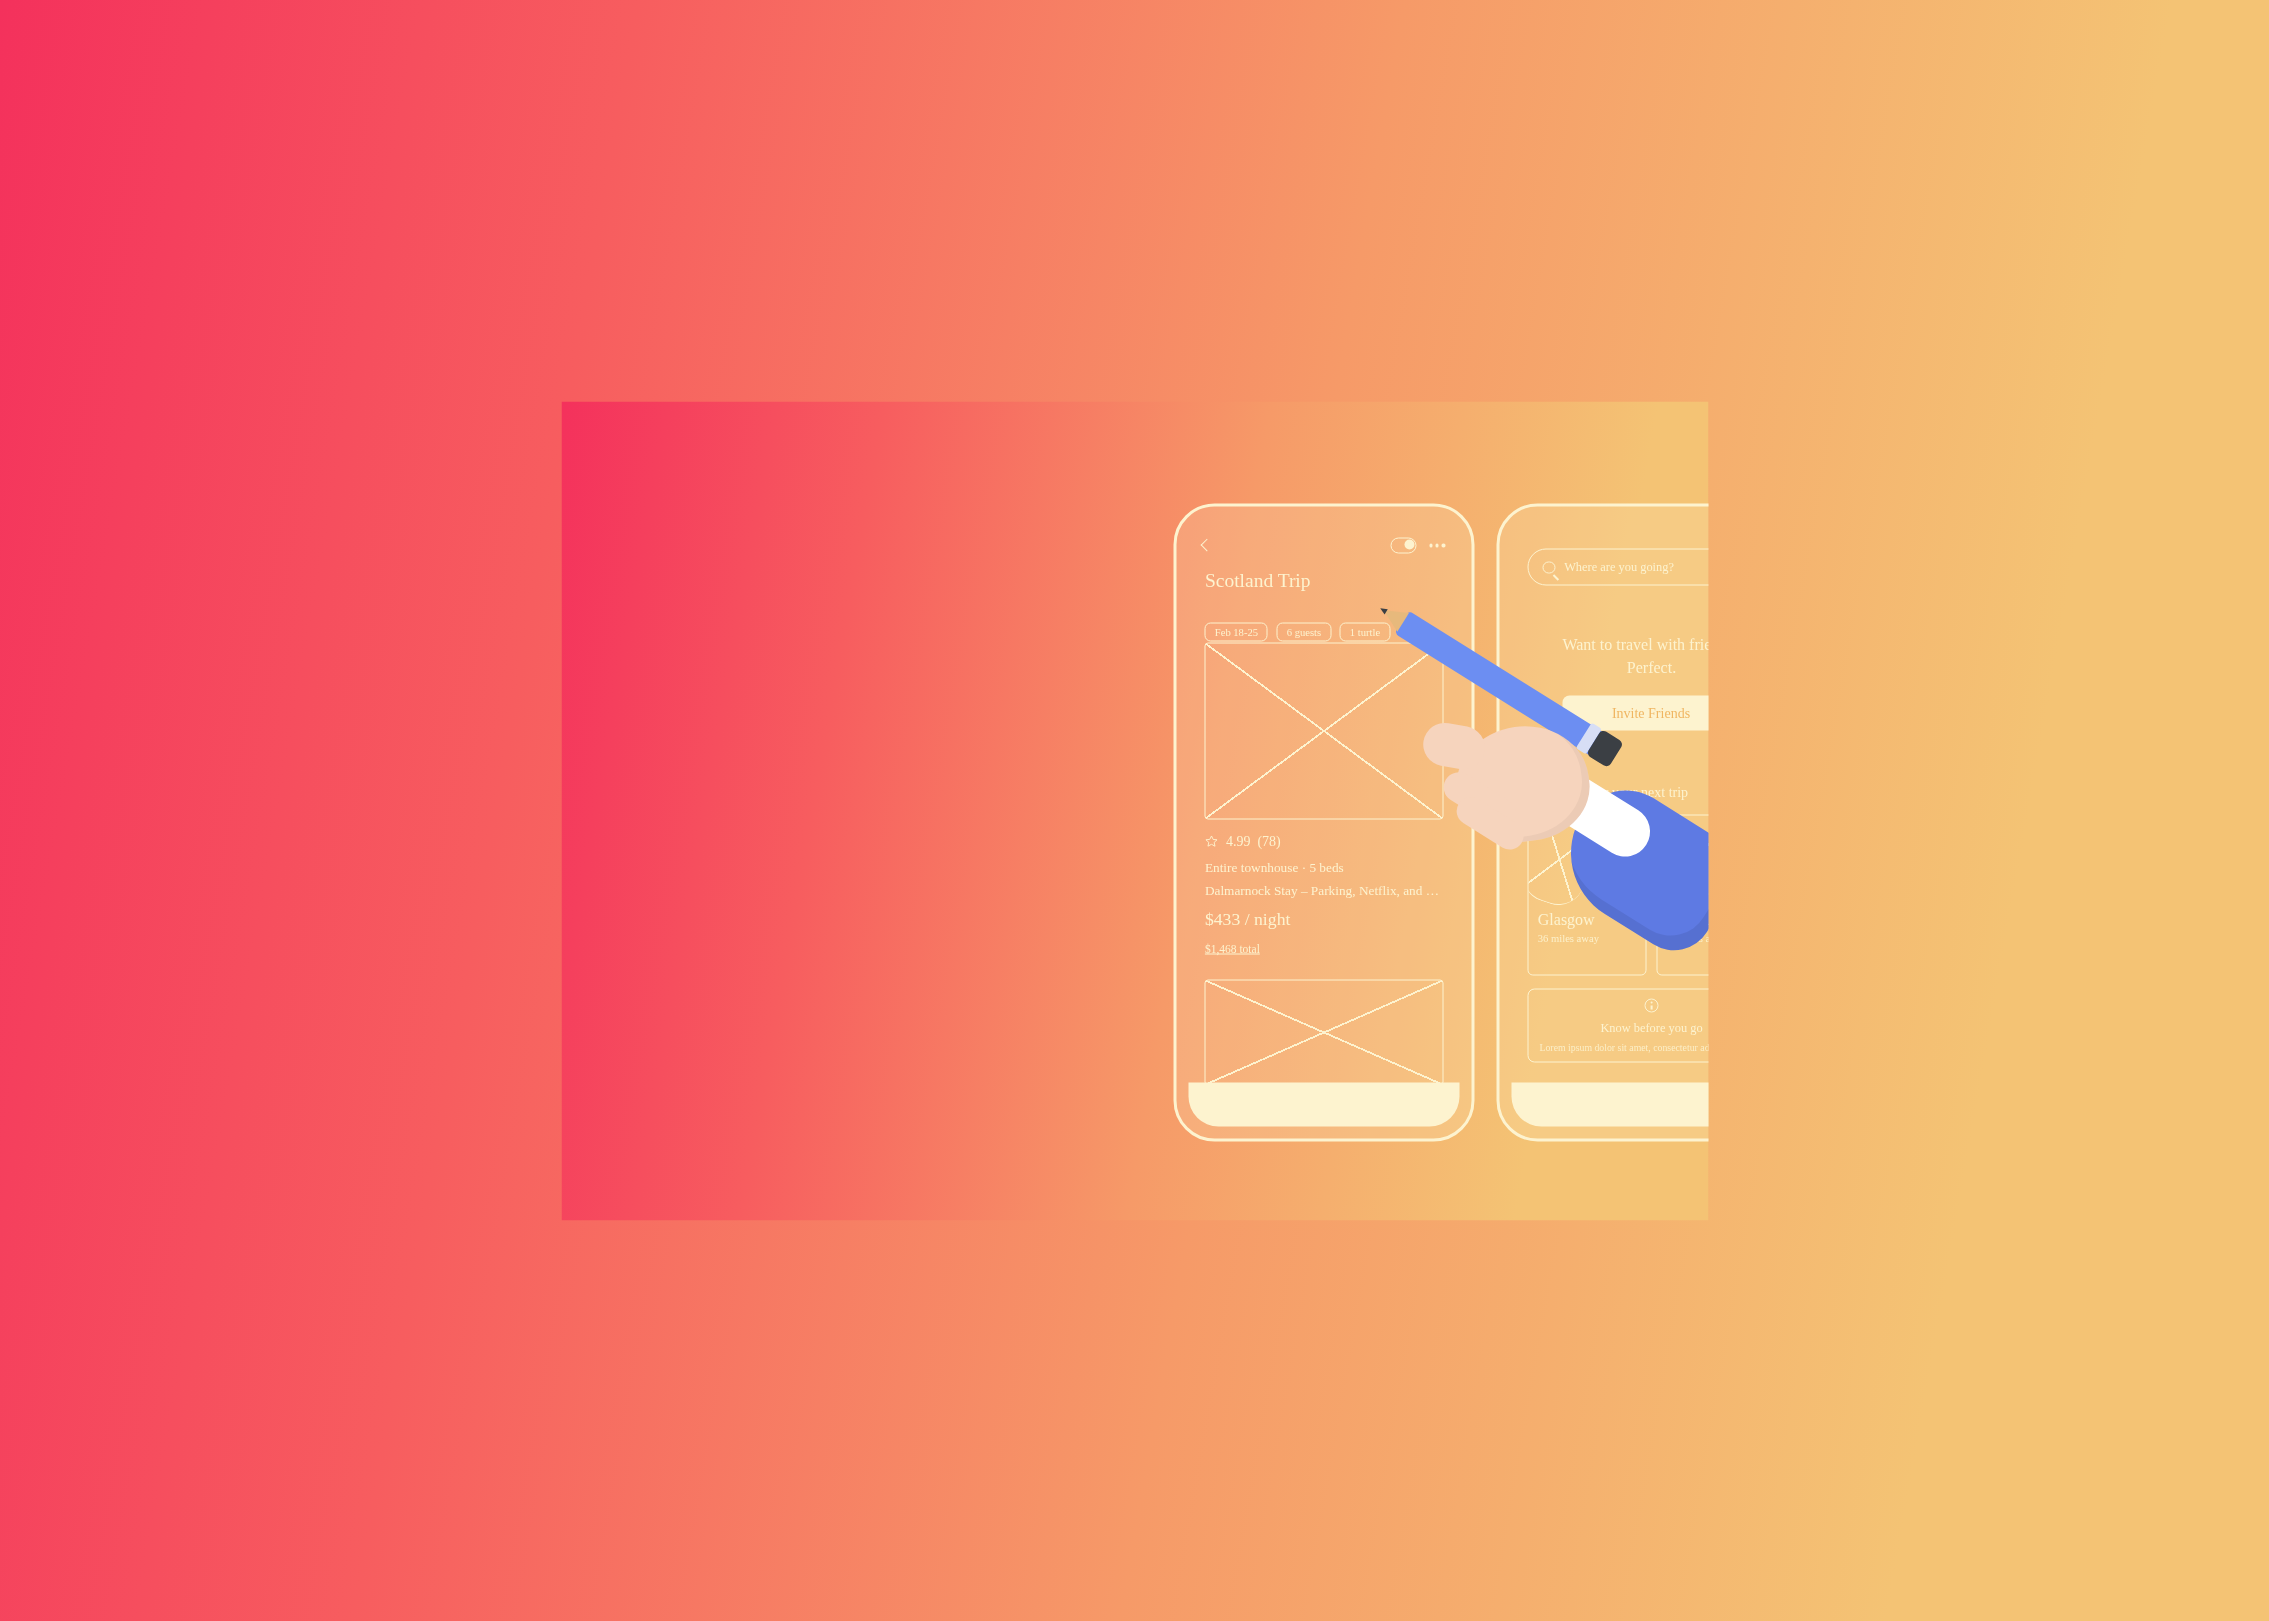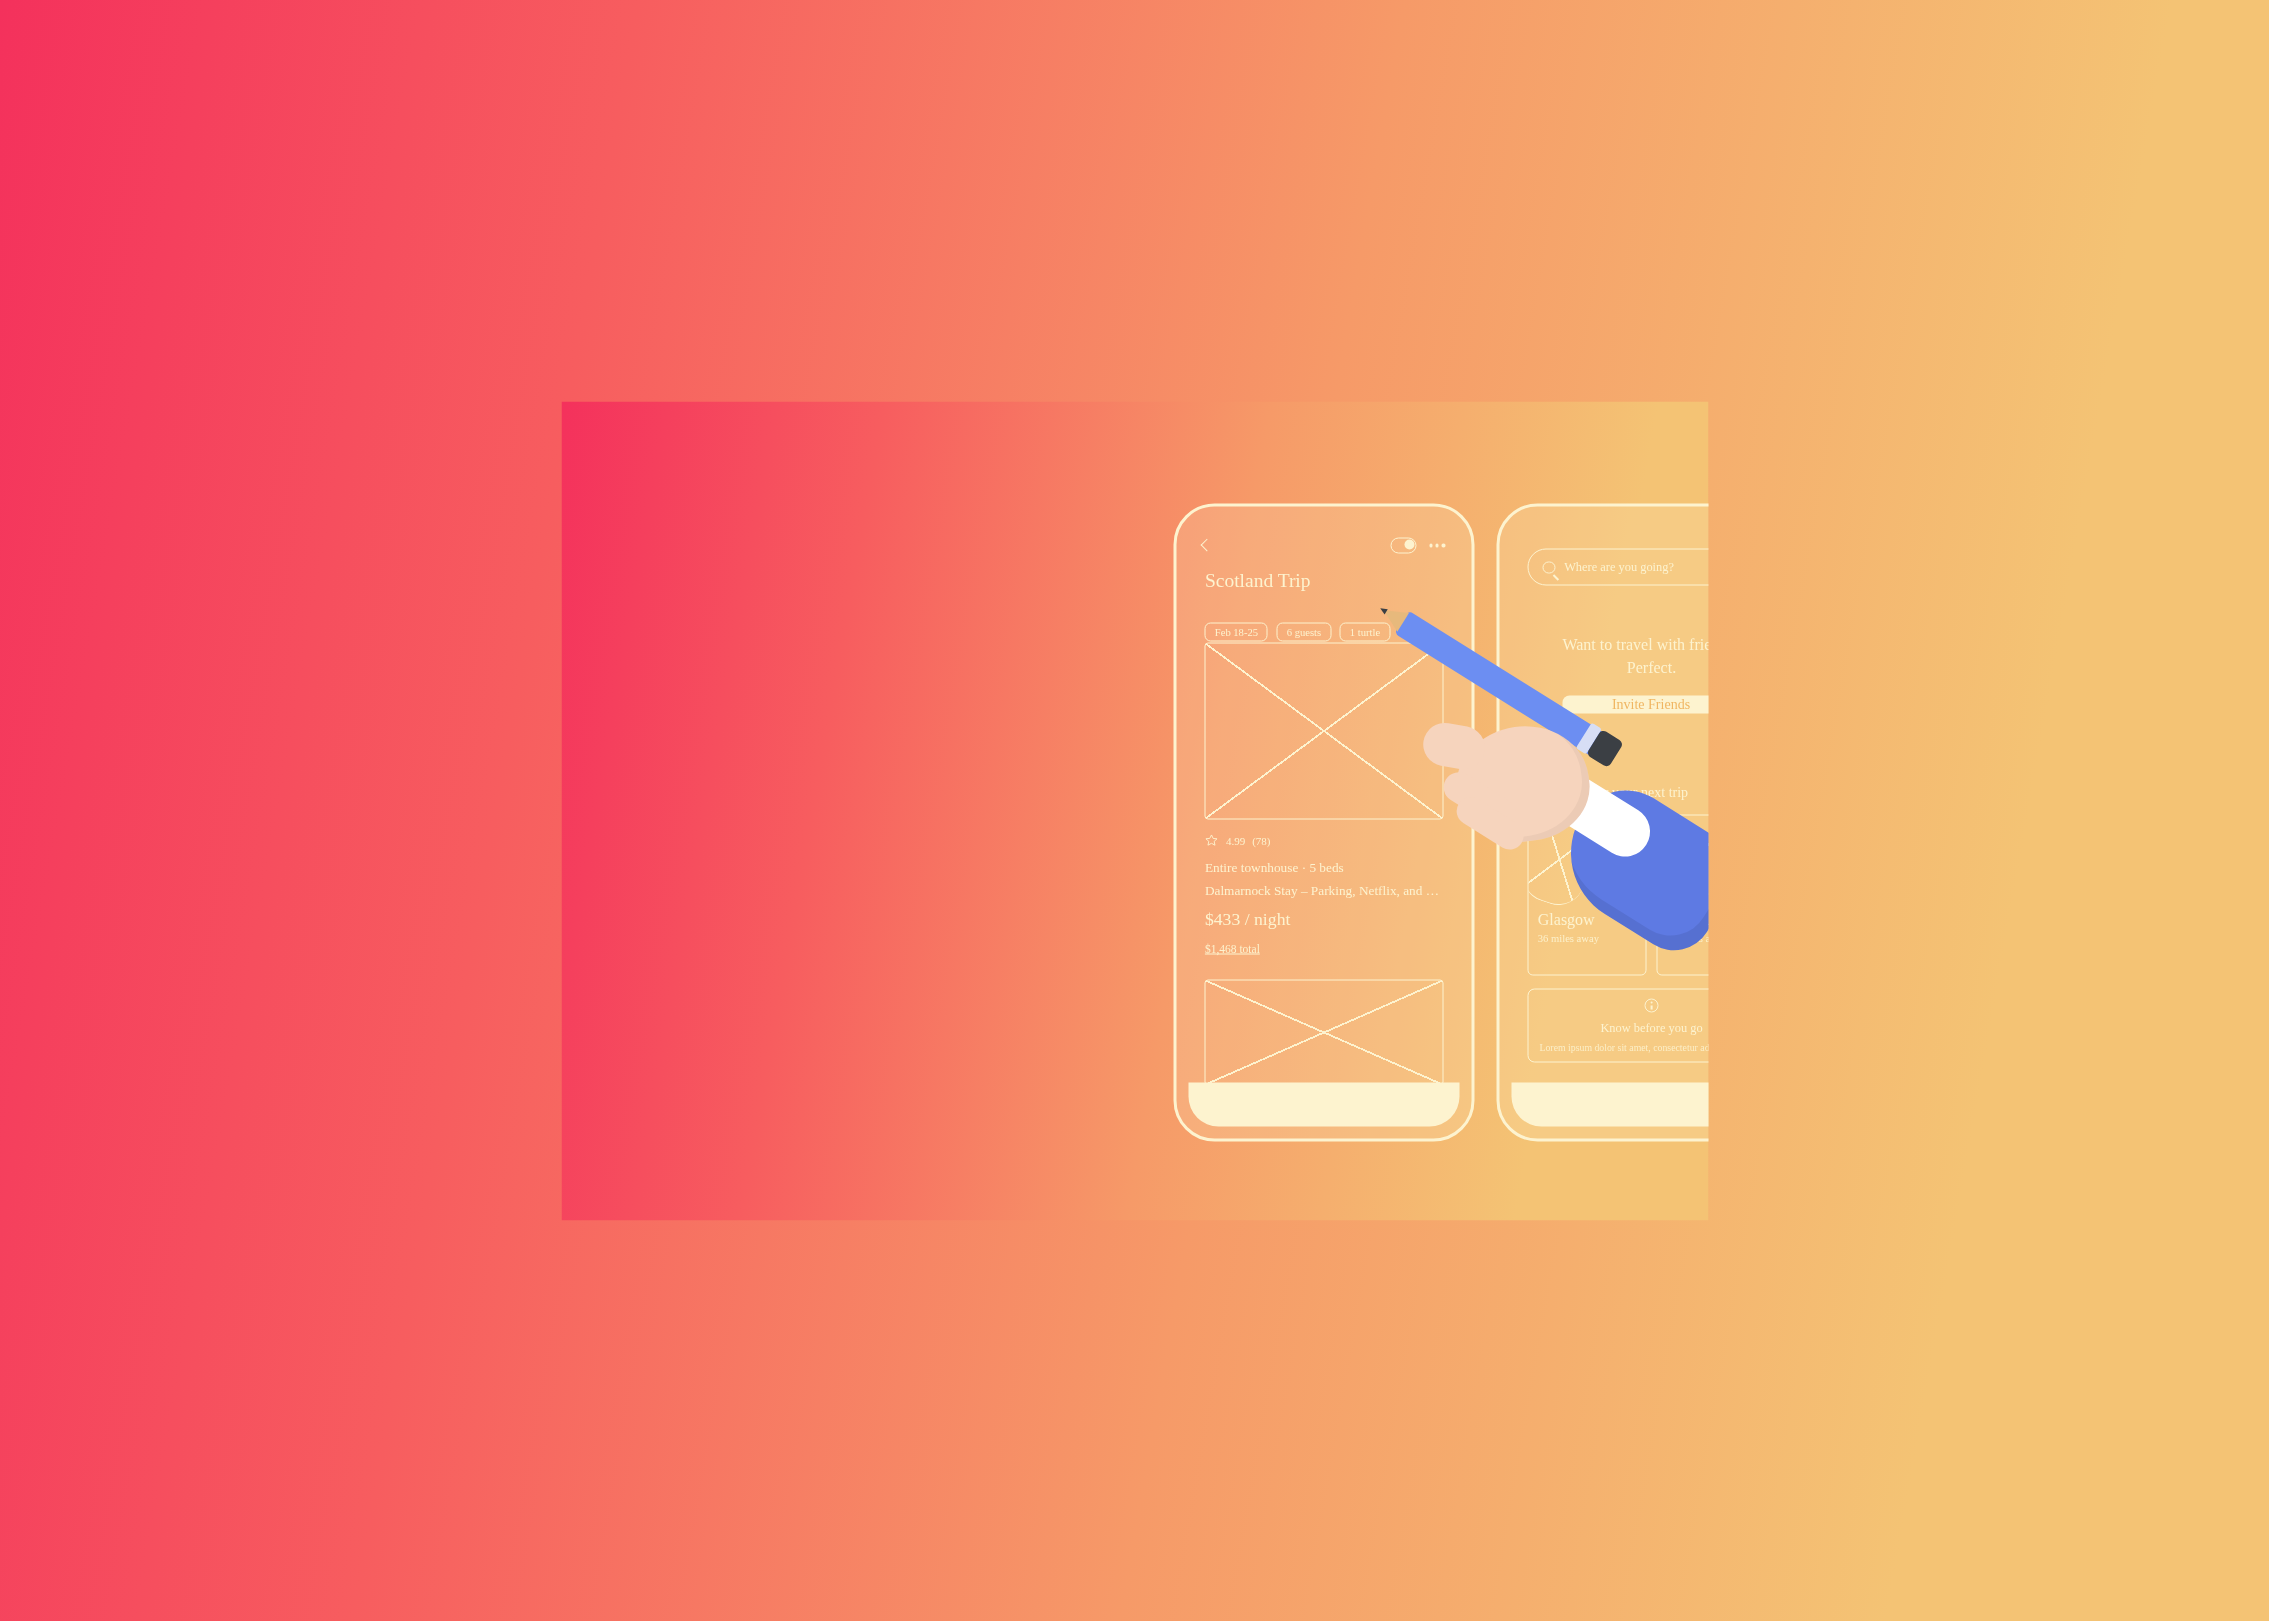--- a/index.html
+++ b/index.html
@@ -87,21 +87,21 @@
     position: absolute;
     left: 16px; right: 16px;
     border: 1.8px solid #fdf3cf;
     border-radius: 3.5px;
     background:
       linear-gradient(to top right, transparent calc(50% - 0.9px), #fdf3cf calc(50% - 0.9px), #fdf3cf calc(50% + 0.9px), transparent calc(50% + 0.9px)),
       linear-gradient(to top left,  transparent calc(50% - 0.9px), #fdf3cf calc(50% - 0.9px), #fdf3cf calc(50% + 0.9px), transparent calc(50% + 0.9px));
   }
   .p1-img1 { top: 124px; height: 177px; }
 
-  .rating-row { position: absolute; top: 315px; left: 16px; display: flex; align-items: center; gap: 7px; font-size: 11px; }
+  .rating-row { position: absolute; top: 315px; left: 16px; display: flex; align-items: center; gap: 7px; font-size: 14px; }
   .star { width: 14px; height: 14px; }
   .star svg { width: 100%; height: 100%; display: block; }
 
   .p1-line1 { position: absolute; top: 341px; left: 16px; font-size: 13.3px; }
   .p1-line2 { position: absolute; top: 364px; left: 16px; right: 16px; font-size: 13.3px; white-space: nowrap; overflow: hidden; text-overflow: ellipsis; }
   .p1-price { position: absolute; top: 390px; left: 16px; font-size: 17.7px; }
   .p1-total { position: absolute; top: 424px; left: 16px; font-size: 11.5px; text-decoration: underline; }
 
   .p1-img2 { top: 461px; height: 106px; }
 
@@ -113,21 +113,21 @@
     border: 1.8px solid #fdf3cf;
     border-radius: 19.5px;
     display: flex; align-items: center; gap: 8.9px;
     padding: 0 14px;
     font-size: 12.4px;
   }
   .mag { width: 12.4px; height: 12.4px; border: 1.8px solid #fdf3cf; border-radius: 50%; position: relative; flex: 0 0 auto; }
   .mag::after { content: ""; position: absolute; right: -5.3px; bottom: -5.3px; width: 7px; height: 1.8px; background: #fdf3cf; transform: rotate(45deg); }
 
   .p2-travel { position: absolute; top: 115px; left: 16px; right: 7px; text-align: center; font-size: 16px; line-height: 1.4; }
-  .p2-invite { position: absolute; top: 177px; left: 51px; right: 43px; height: 18px; background: #fdf3cf; border-radius: 7px; display: flex; align-items: center; justify-content: center; font-size: 14px; color: #f0b662; }
+  .p2-invite { position: absolute; top: 177px; left: 51px; right: 43px; height: 35px; background: #fdf3cf; border-radius: 7px; display: flex; align-items: center; justify-content: center; font-size: 14px; color: #f0b662; }
   .p2-insp { position: absolute; top: 266px; left: 16px; font-size: 14px; }
 
   .p2-grid { position: absolute; top: 296px; left: 16px; right: 7px; bottom: 151px; display: flex; gap: 10.6px; }
   .p2-card { flex: 1; border: 1.8px solid #fdf3cf; border-radius: 5.3px; position: relative; overflow: hidden; }
   .p2-card .thumb {
     position: absolute; left: 0; right: 0; top: 0; height: 56%;
     border-bottom: 1.8px solid #fdf3cf;
     background:
       linear-gradient(to top right, transparent calc(50% - 0.9px), #fdf3cf calc(50% - 0.9px), #fdf3cf calc(50% + 0.9px), transparent calc(50% + 0.9px)),
       linear-gradient(to top left,  transparent calc(50% - 0.9px), #fdf3cf calc(50% - 0.9px), #fdf3cf calc(50% + 0.9px), transparent calc(50% + 0.9px));

